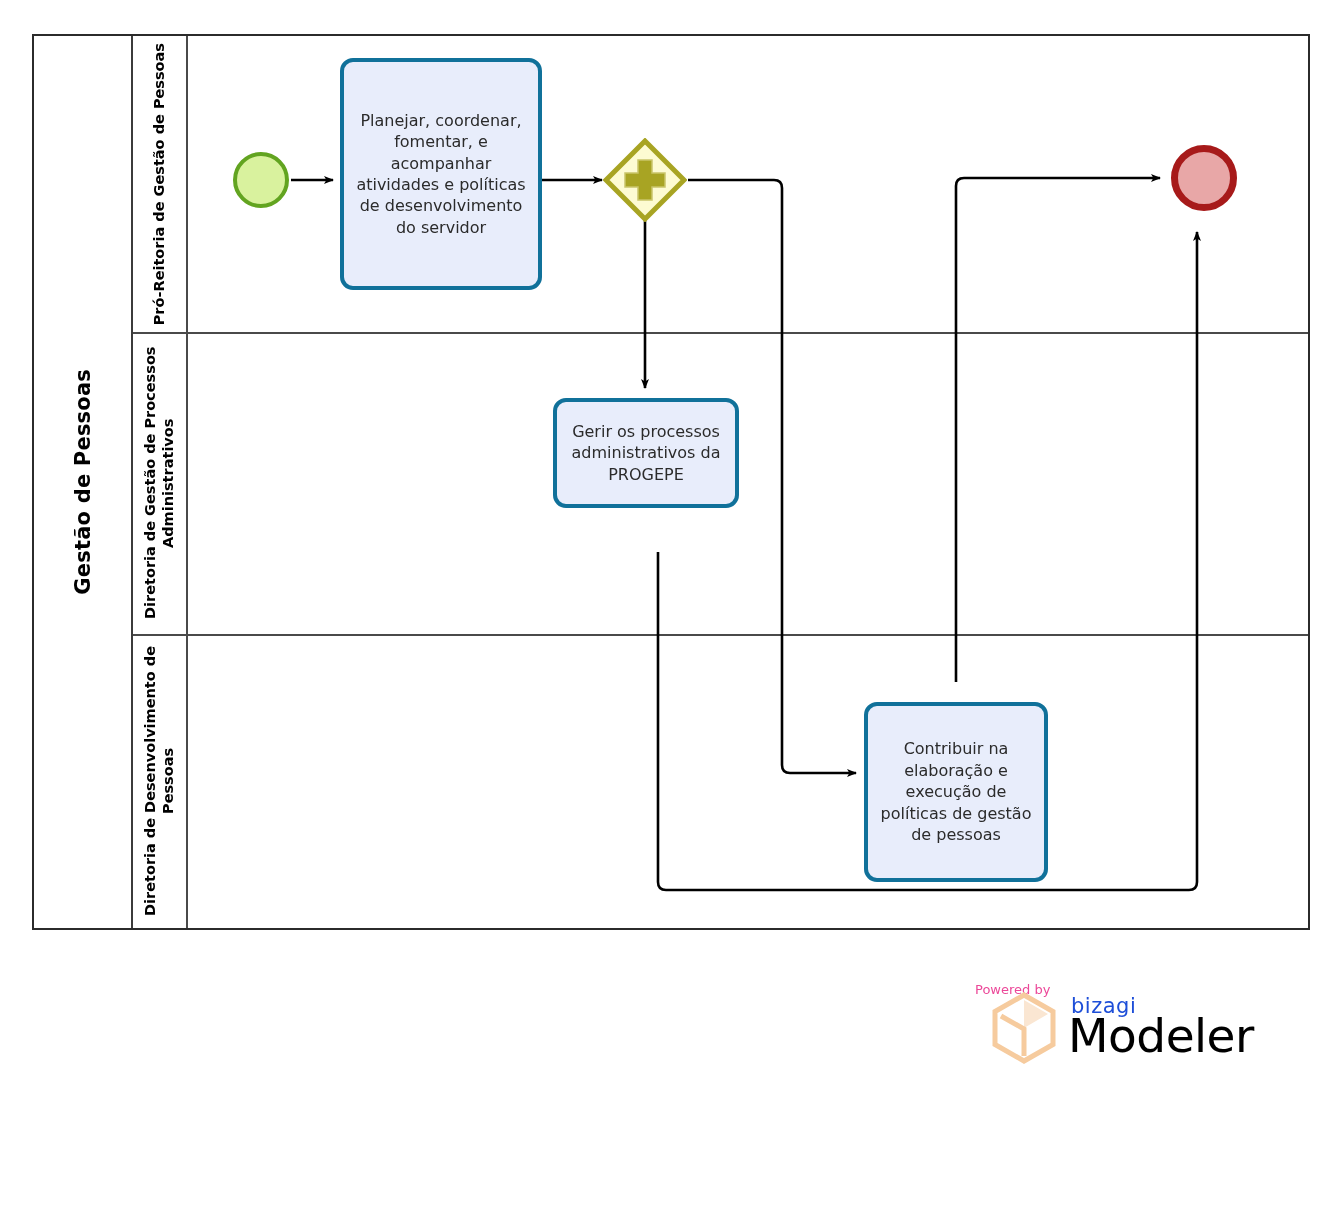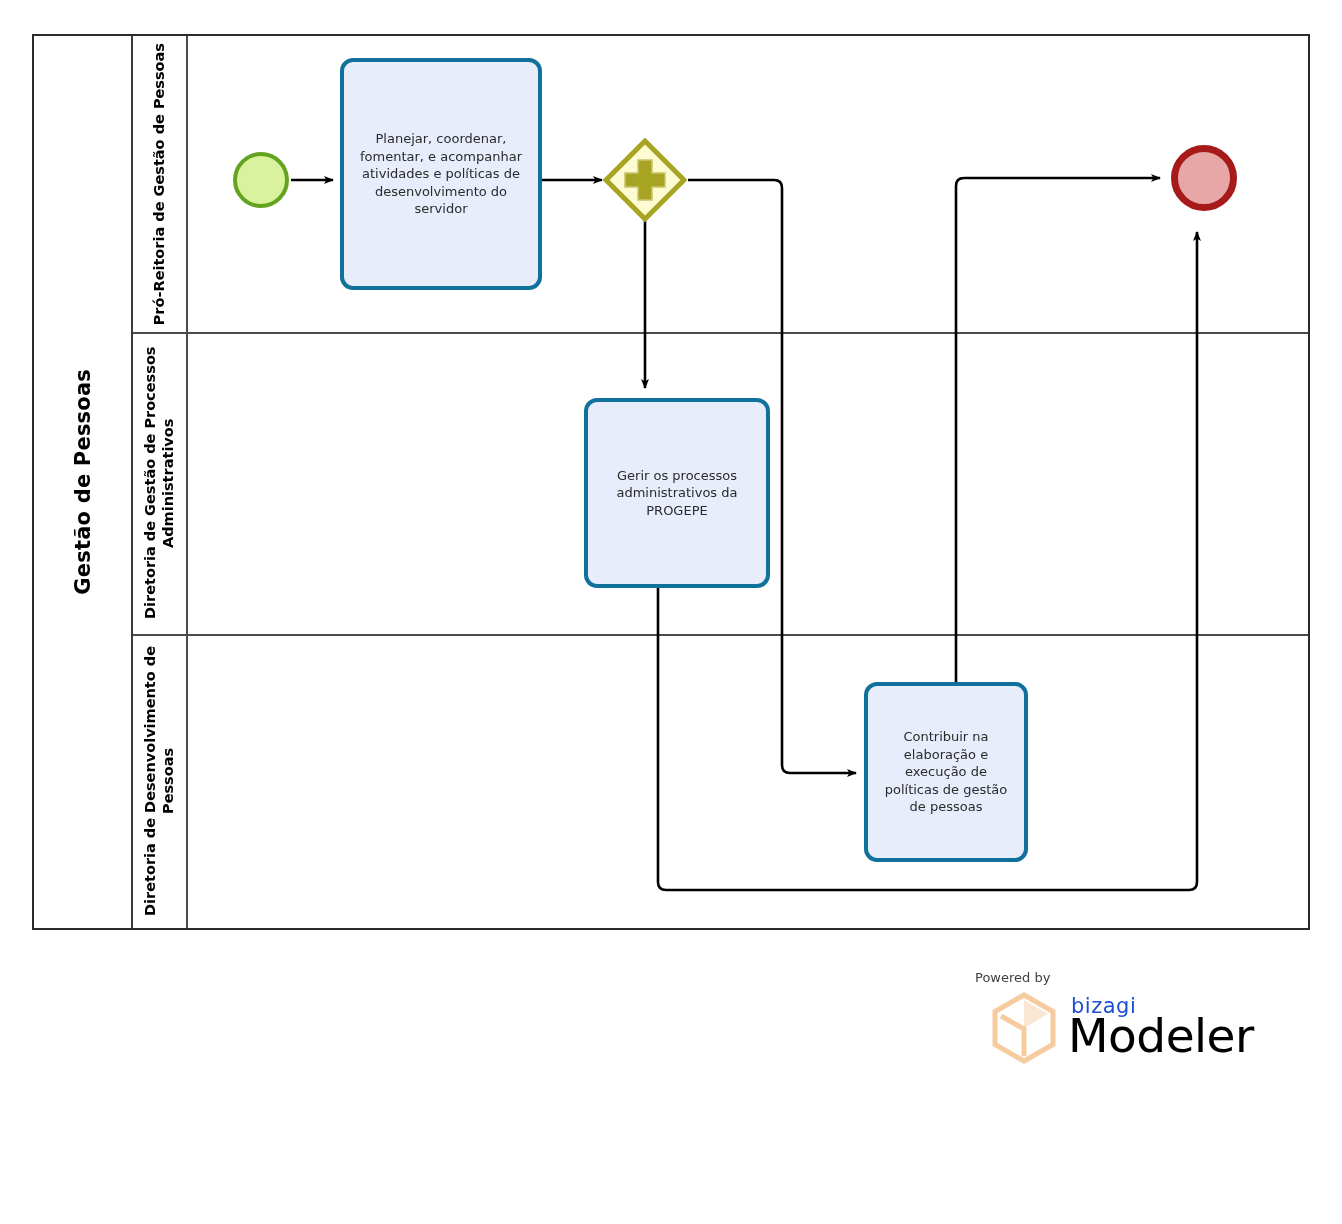--- a/index.html
+++ b/index.html
@@ -114,21 +114,21 @@
 
   .task {
     background: #e8edfb;
     border: 4px solid #10719a;
     border-radius: 13px;
     display: flex;
     align-items: center;
     justify-content: flex-start;
     text-align: center;
     color: #2b2b2b;
-    font-size: 13px;
+    font-size: 16px;
     line-height: 1.34;
     padding: 4px 8px;
   }
   .task span { display: block; width: 100%; }
 
   .gateway-wrap {
     position: absolute;
   }
   .gateway-wrap svg { display: block; }
 
@@ -144,23 +144,23 @@
   
   .bizagi {
     position: absolute;
     left: 975px;
     top: 970px;
     width: 280px;
     height: 100px;
   }
   .bizagi-powered {
     position: absolute;
-    left: 0px; top: 0px;
+    left: 0px; top: 12px;
     font-size: 13px;
-    color: #404040;
+    color: #ec4899;
     font-family: "DejaVu Sans", sans-serif;
   }
   .bizagi-logo-mark {
     position: absolute;
     left: 16px;
     top: 22px;
   }
   .bizagi-word {
     position: absolute;
     left: 96px;
@@ -244,25 +244,25 @@
 
   <div class="gateway-wrap" style="left:603px; top:138px; width:84px; height:84px;">
     <svg width="84" height="84" viewBox="0 0 84 84" xmlns="http://www.w3.org/2000/svg">
       <polygon points="42,3 81,42 42,81 3,42" fill="#fdfbd2" stroke="#a8a423" stroke-width="5"></polygon>
       <path d="M35,22 L49,22 L49,35 L62,35 L62,49 L49,49 L49,62 L35,62 L35,49 L22,49 L22,35 L35,35 Z" fill="#a8a423" stroke="#c9c56a" stroke-width="1.5"></path>
     </svg>
   </div>
 
   <div class="node event event-end" style="left:1171px; top:145px; width:66px; height:66px;"></div>
 
-  <div class="node task" style="left:584px; top:398px; width:186px; height:190px;">
+  <div class="node task" style="left:553px; top:398px; width:186px; height:110px;">
     <span>Gerir os processos administrativos da PROGEPE</span>
   </div>
 
-  <div class="node task" style="left:864px; top:682px; width:164px; height:180px;">
+  <div class="node task" style="left:864px; top:702px; width:184px; height:180px;">
     <span>Contribuir na elaboração e execução de políticas de gestão de pessoas</span>
   </div>
 
   <div class="bizagi">
     <div class="bizagi-powered">Powered by</div>
 
     <div class="bizagi-logo-mark">
       <svg width="66" height="72" viewBox="0 0 66 72" xmlns="http://www.w3.org/2000/svg">
         <polygon points="33,3 62,19.5 62,52.5 33,69 4,52.5 4,19.5" fill="none" stroke="#f6cb9e" stroke-width="5"></polygon>
         <polygon points="33,8 57,22 33,36" fill="#fae6d2"></polygon>

